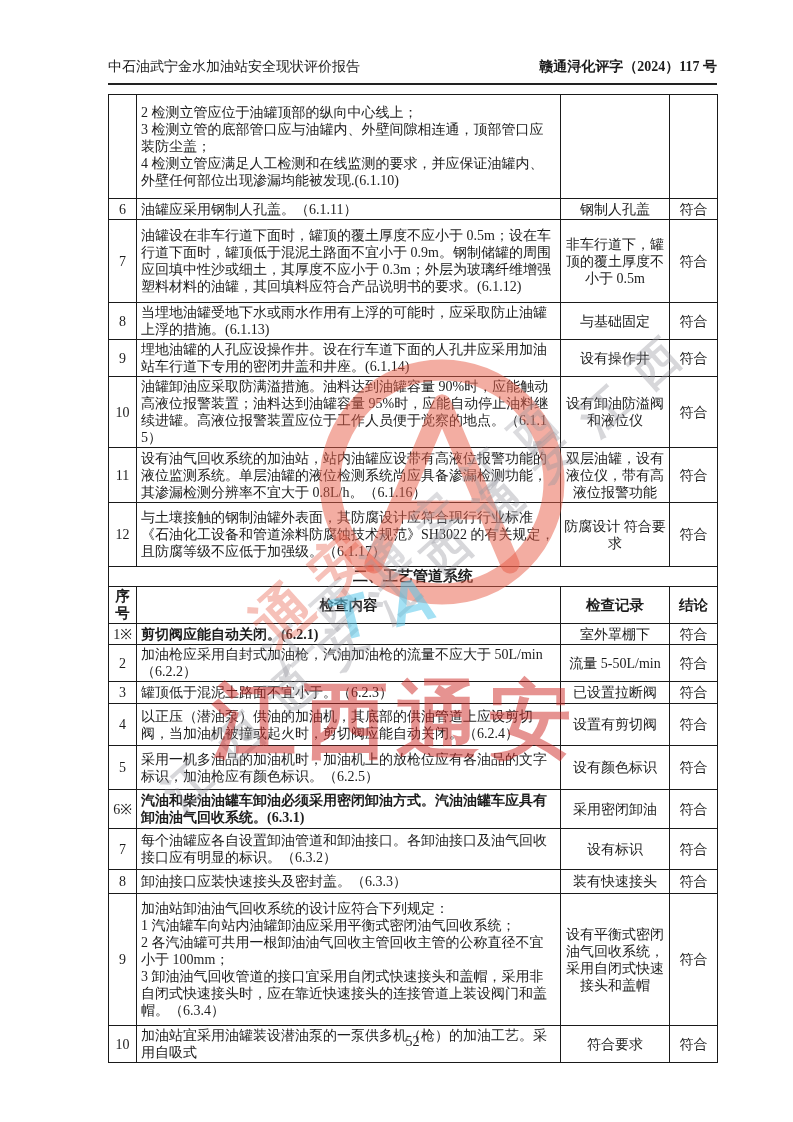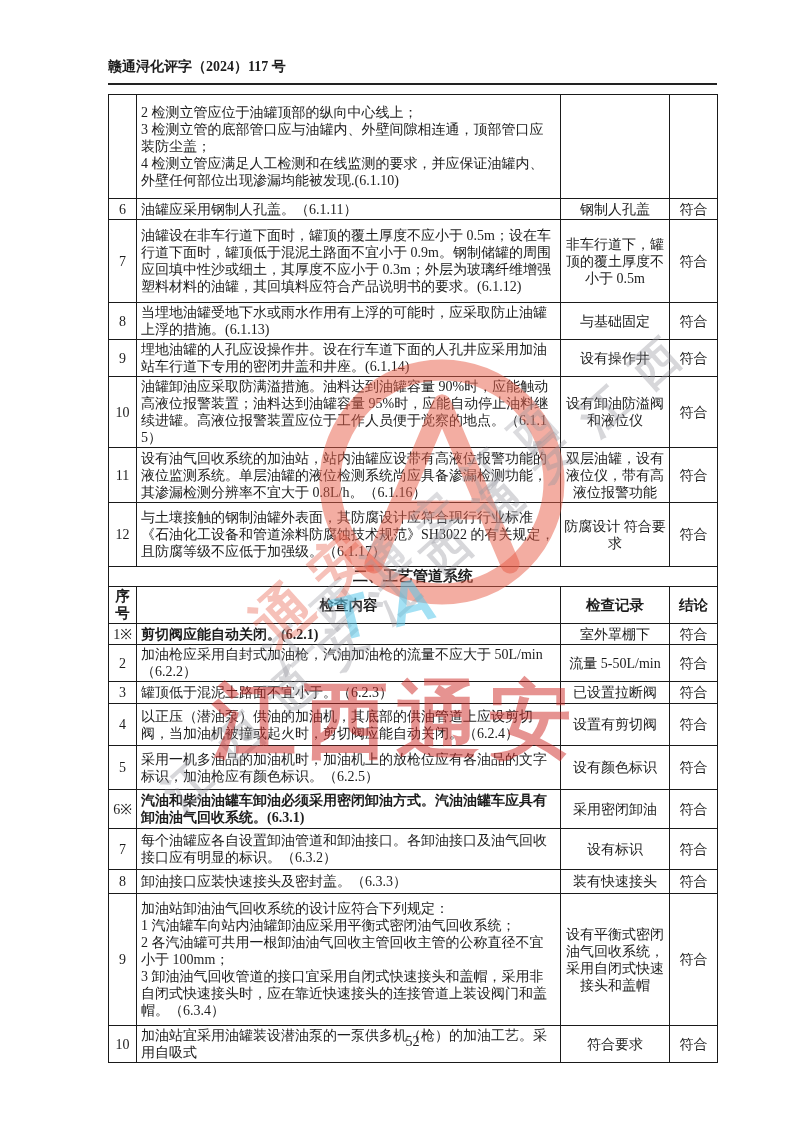--- a/index.html
+++ b/index.html
@@ -39,20 +39,21 @@
            font-family:"Liberation Sans","DejaVu Sans",sans-serif;color:rgba(90,200,235,0.55);
            letter-spacing:26px;transform:rotate(-14deg);}
   .wm-emblem{position:absolute;left:312px;top:352px;}
 </style>
 </head>
 <body>
 
 <div class="page">
 
   <div class="hdr">
+    <span>中石油武宁金水加油站安全现状评价报告</span>
     <span class="right">赣通浔化评字（2024）117 号</span>
   </div>
 
   <table class="doc">
     <colgroup>
       <col style="width:28px">
         <col style="width:424px">
         <col style="width:109px">
         <col style="width:48px">
     </colgroup>

